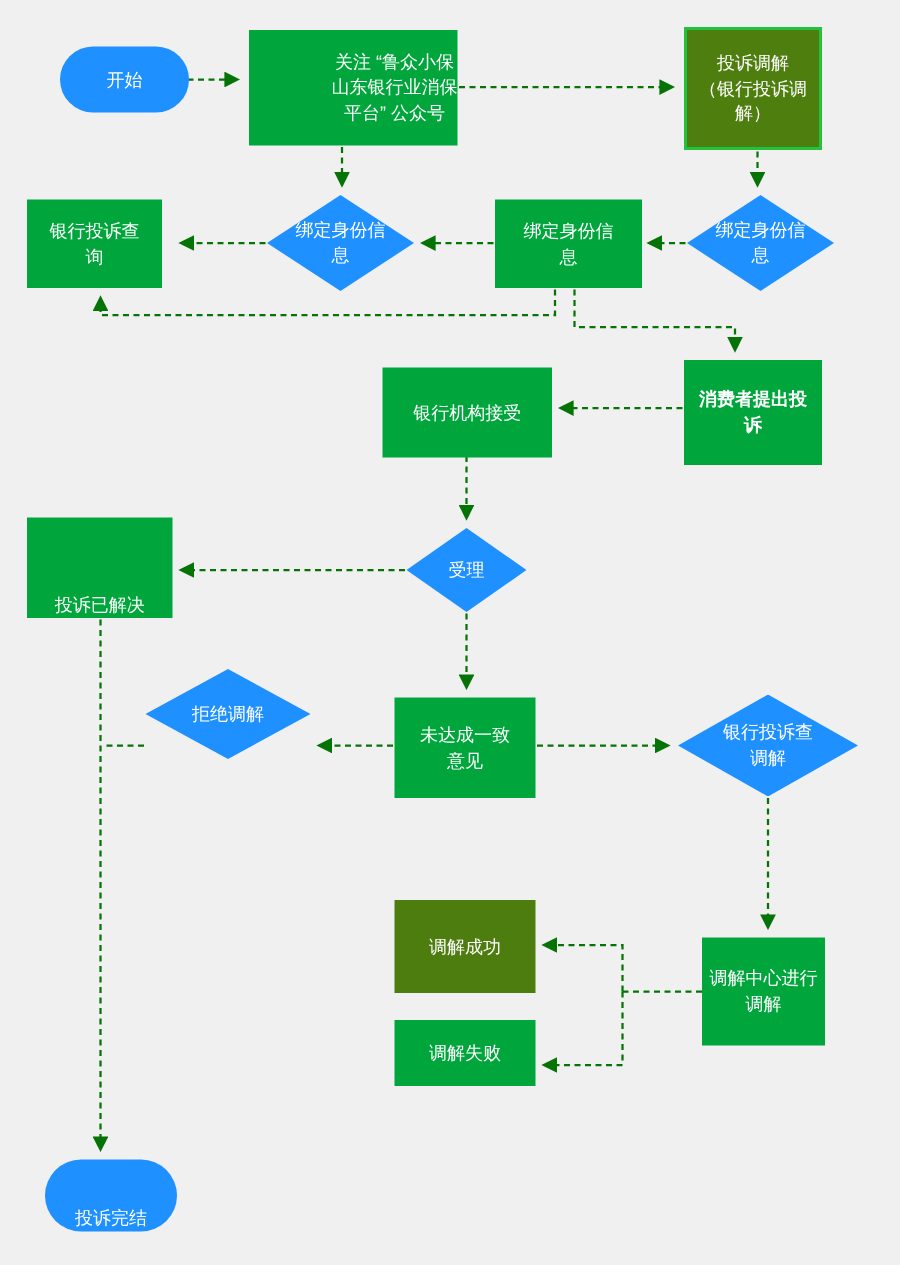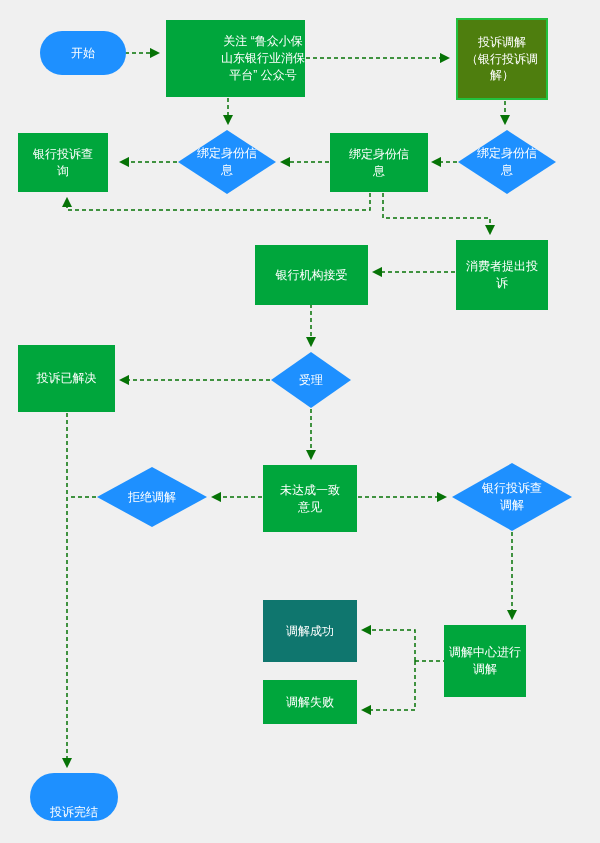--- a/index.html
+++ b/index.html
@@ -12,40 +12,40 @@
   .edges { position:absolute; left:0; top:0; width:600px; height:843px; pointer-events:none; }
   .edge { fill:none; stroke:#067306; stroke-width:1.5; stroke-dasharray:4 3; }
   .node {
     position:absolute; display:flex; align-items:center; justify-content:center;
     text-align:center; color:#ffffff; font-size:12px; line-height:1.4;
     white-space:pre-line;
   }
   .green  { background:#00a63c; }
   .blue   { background:#1e90ff; }
   .olive  { background:#4e7e0e; border:2px solid #22c13e; }
-  .blue-node { background:#0f766e; }
+  .blue-node { background:#4d7c0f; }
   .rounded { border-radius:24px; }
   .diamond { clip-path:polygon(50% 0, 100% 50%, 50% 100%, 0 50%); }
 
   .n-start            { left:40px;  top:31px;  width:86px;  height:44px; }
   .n-follow           { left:166px; top:20px;  width:139px; height:77px;justify-content:flex-end; }
   .n-mediation-header { left:456px; top:18px;  width:92px;  height:82px; }
   .n-query            { left:18px;  top:133px; width:90px;  height:59px; }
   .n-bind-left        { left:178px; top:130px; width:98px;  height:64px; }
   .n-bind-mid         { left:330px; top:133px; width:98px;  height:59px; }
   .n-bind-right       { left:458px; top:130px; width:98px;  height:64px; }
   .n-bank-accepts     { left:255px; top:245px; width:113px; height:60px; }
-  .n-consumer         { left:456px; top:240px; width:92px;  height:70px; }
-  .n-resolved         { left:18px;  top:345px; width:97px;  height:67px; }
+  .n-consumer         { left:456px; top:240px; width:92px;  height:70px;font-weight:bold; }
+  .n-resolved         { left:18px;  top:345px; width:97px;  height:67px;align-items:flex-end; }
   .n-accept           { left:271px; top:352px; width:80px;  height:56px; }
-  .n-refuse           { left:97px;  top:467px; width:110px; height:60px; }
+  .n-refuse           { left:97px;  top:446px; width:110px; height:60px; }
   .n-no-agreement     { left:263px; top:465px; width:94px;  height:67px;align-items:center; }
   .n-both-agree       { left:452px; top:463px; width:120px; height:68px; }
   .n-success          { left:263px; top:600px; width:94px;  height:62px; }
-  .n-center           { left:444px; top:625px; width:82px;  height:72px; }
+  .n-center           { left:468px; top:625px; width:82px;  height:72px; }
   .n-failed           { left:263px; top:680px; width:94px;  height:44px; }
   .n-closed           { left:30px;  top:773px; width:88px;  height:48px;align-items:flex-end; }
 </style>
 </head>
 <body>
 
 <div class="canvas">
 
   <svg class="edges" width="600" height="843" viewBox="0 0 600 843" xmlns="http://www.w3.org/2000/svg">
     <defs>

